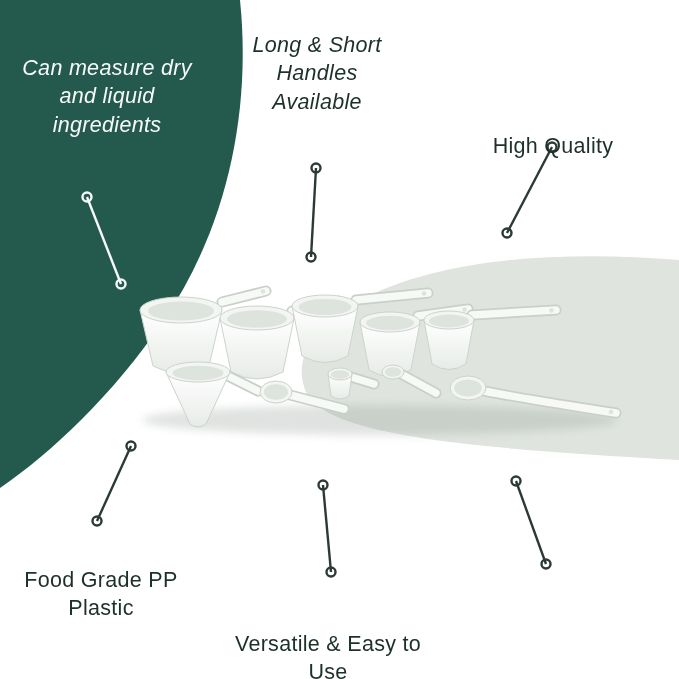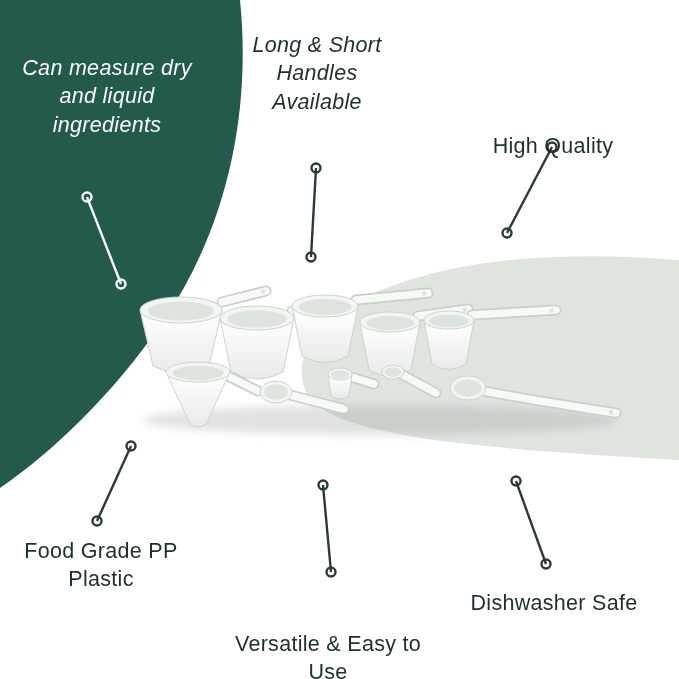--- a/index.html
+++ b/index.html
@@ -30,21 +30,21 @@
   .conn.dark line,.conn.dark circle{stroke:var(--line_dark,#2c3a35);}
   .label{
     position:absolute; text-align:center; white-space:pre-line;
     font-size:21.5px; line-height:1.32; letter-spacing:.3px; font-weight:400;
   }
   .label.light{color:var(--text_light,#f7faf8);font-style:italic;}
   .label.dark{color:var(--text_dark,#1d302b);}
   .lbl-measure   {left:4px;   top:54px;  width:206px;}
   .lbl-handles   {left:228px; top:31px;  width:178px;font-style:italic;}
   .lbl-quality   {left:468px; top:89px;  width:170px;margin-top:43px;}
-  .lbl-foodgrade {left:2px;   top:537px; width:198px;}
+  .lbl-foodgrade {left:2px;   top:566px; width:198px;}
   .lbl-versatile {left:222px; top:630px; width:212px;}
   .lbl-dishwasher{left:448px; top:589px; width:212px;}
 </style>
 </head>
 <body>
 
 <div class="stage">
 
   <svg class="bg-svg" width="679" height="679" viewBox="0 0 679 679" role="img">
     <defs>
@@ -184,15 +184,14 @@
 and liquid
 ingredients</div>
   <div class="label dark  lbl-handles">Long &amp; Short
 Handles
 Available</div>
   <div class="label dark  lbl-quality">High Quality</div>
   <div class="label dark  lbl-foodgrade">Food Grade PP
 Plastic</div>
   <div class="label dark  lbl-versatile">Versatile &amp; Easy to
 Use</div>
-  <div class="label dark  lbl-dishwasher">Dishwasher Safe</div>
 
 </div>
 
 </body></html>

